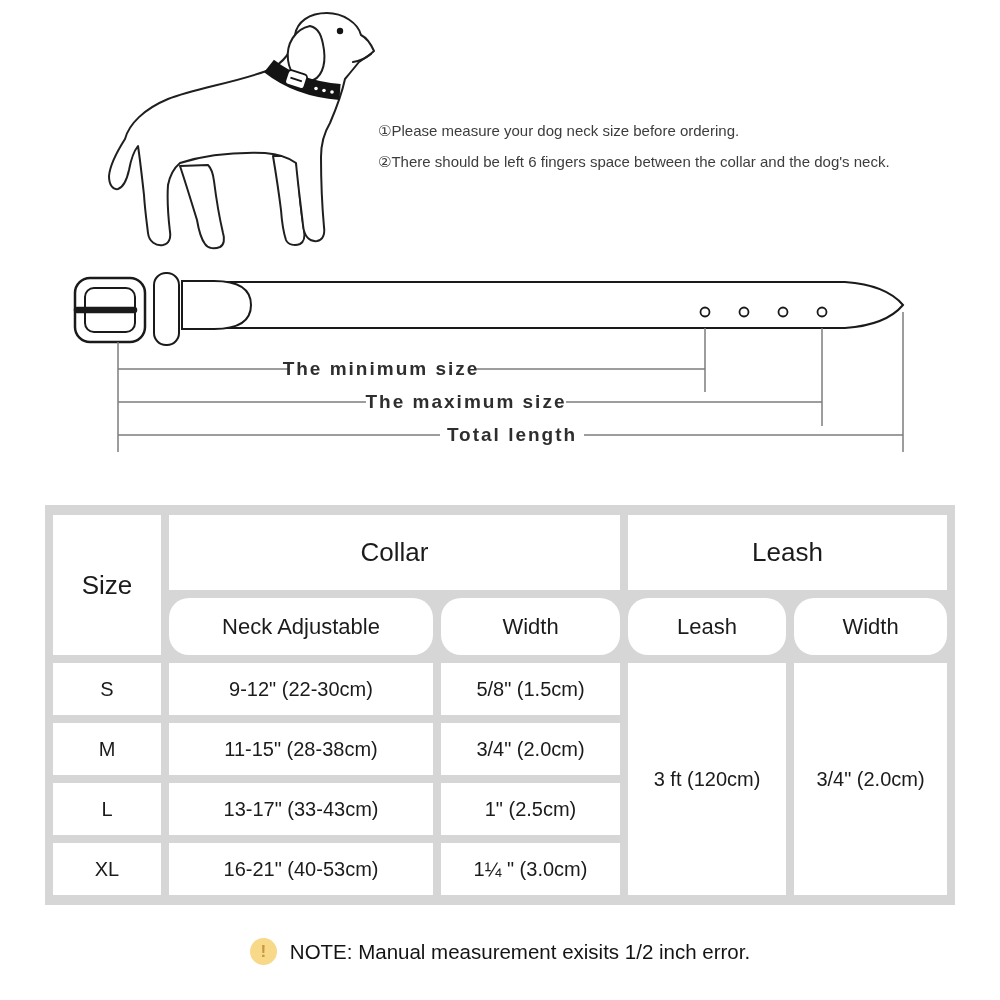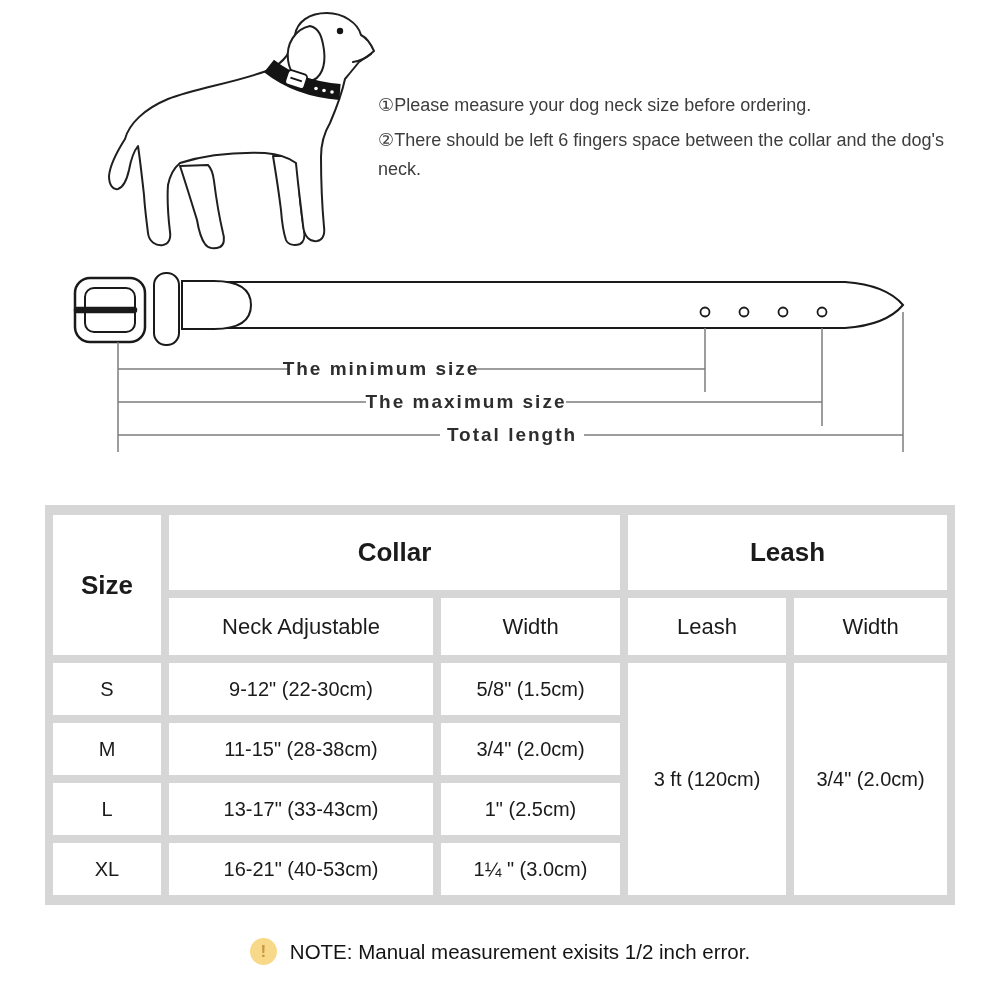--- a/index.html
+++ b/index.html
@@ -1,39 +1,39 @@
 <!DOCTYPE html>
 <html><head>
 <meta charset="utf-8">
 <style>
   html,body{margin:0;padding:0;background:#ffffff;}
   .page{position:relative;width:1000px;height:1000px;background:#ffffff;overflow:hidden;
         font-family:"Liberation Sans","DejaVu Sans",sans-serif;}
 
   
-  .instructions{position:absolute;left:378px;top:91px;width:585px;color:#3d3d3d;
-                font-size:18px;line-height:1.58;}
+  .instructions{position:absolute;left:378px;top:119px;width:585px;color:#3d3d3d;
+                font-size:15px;line-height:1.58;}
   .instructions p{margin:0 0 7px 0;}
 
   
   .dog-svg{position:absolute;left:75px;top:5px;}
   .diagram-svg{position:absolute;left:50px;top:272px;}
   .diagram-label{font-family:"Liberation Sans","DejaVu Sans",sans-serif;font-size:19px;
                  font-weight:600;letter-spacing:2px;fill:#2e2e2e;}
 
   
   .size-table{position:absolute;left:45px;top:505px;width:910px;height:400px;
               background:#d6d6d6;display:grid;box-sizing:border-box;
               grid-template-columns:108px 264px 179px 158px 153px;
               grid-template-rows:75px 57px 52px 52px 52px 52px;
               gap:8px;padding:10px 8px;}
   .cell{background:#ffffff;display:flex;align-items:center;justify-content:center;
         color:#1b1b1b;font-size:20px;text-align:center;}
-  .hdr-big{font-weight:bold;font-size:26px;}
-  .hdr-sub{font-size:22px;}
+  .hdr-big{font-weight:normal;font-size:26px;}
+  .hdr-sub{font-size:22px;border-radius:20px;}
   .c1{grid-column:1;} .c2{grid-column:2;} .c3{grid-column:3;} .c4{grid-column:4;} .c5{grid-column:5;}
   .r1{grid-row:1;} .r2{grid-row:2;} .r3{grid-row:3;} .r4{grid-row:4;} .r5{grid-row:5;} .r6{grid-row:6;}
   .span-size{grid-row:1/3;}
   .span-collar{grid-column:2/4;}
   .span-leash{grid-column:4/6;}
   .span-rows{grid-row:3/7;}
 
   
   .note{position:absolute;left:0;top:938px;width:100%;display:flex;align-items:center;
         justify-content:center;gap:13px;}

